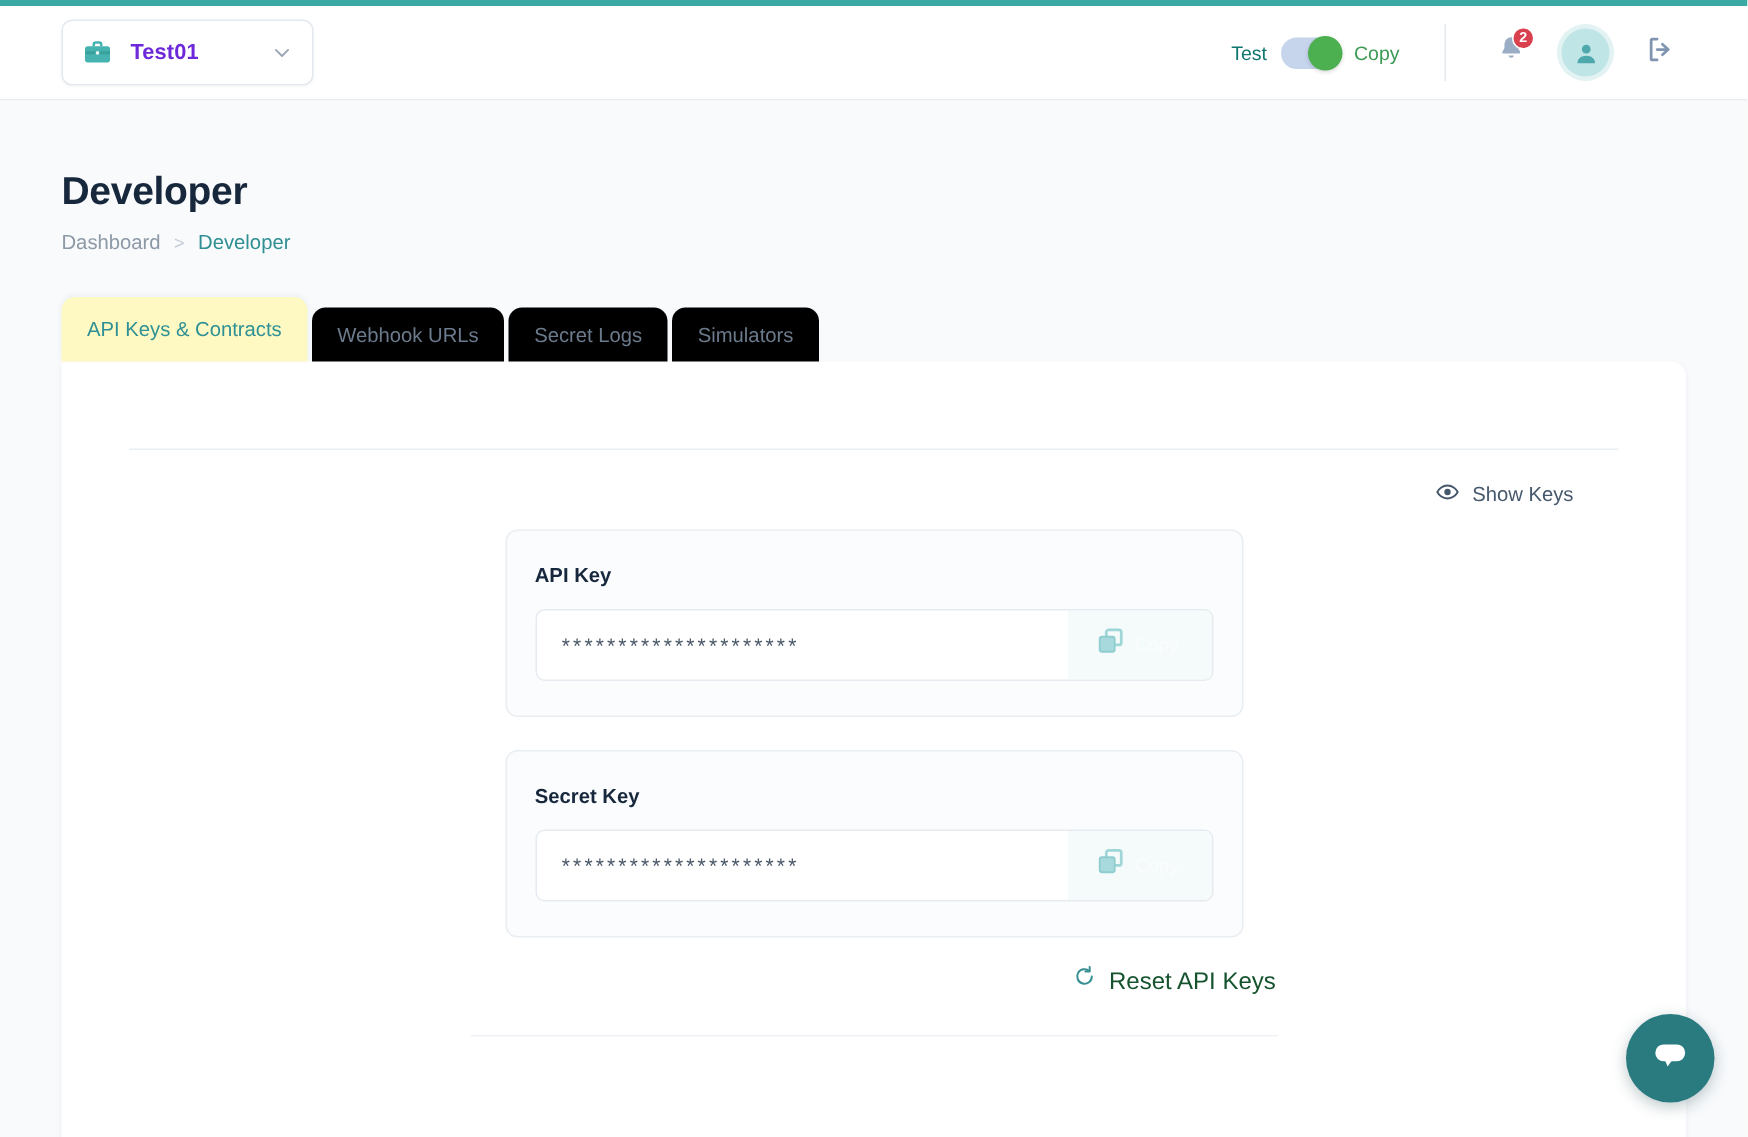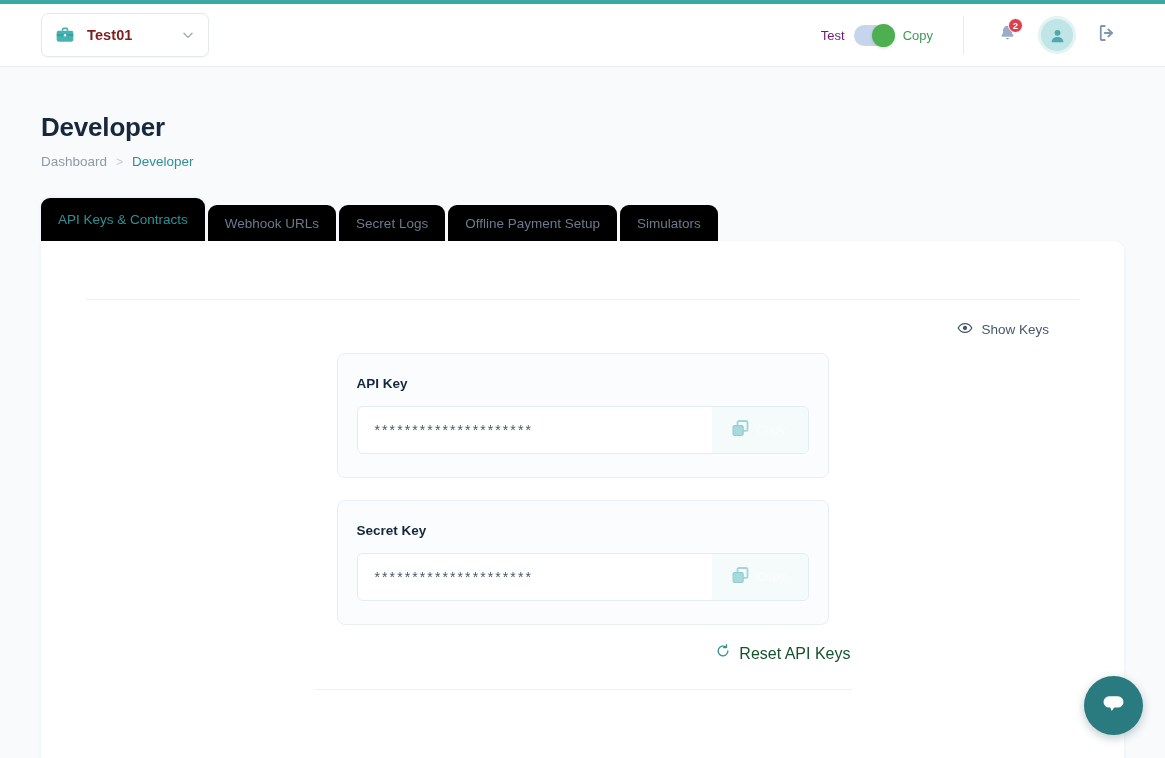--- a/index.html
+++ b/index.html
@@ -43,39 +43,39 @@
     align-items: center;
     padding: 0 13px;
     box-shadow: 0 1px 2px rgba(16,40,70,0.04);
     cursor: pointer;
   }
   .org-icon { width: 20px; height: 20px; flex: none; }
   .org-name {
     margin-left: 12px;
     font-size: 14.5px;
     font-weight: 700;
-    color: #7f1d1d;
+    color: #6d28d9;
     letter-spacing: .1px;
     flex: 1;
   }
   .chev { width: 14px; height: 14px; flex: none; opacity: .85; }
 
   .topbar-right {
     margin-left: auto;
     display: flex;
     align-items: center;
     padding-right: 41px;
   }
 
   .mode-switch {
     display: flex;
     align-items: center;
     gap: 9px;
   }
-  .mode-label { font-size: 13px; color: #701a75; }
+  .mode-label { font-size: 13px; color: #0f766e; }
   .mode-label.active { color: #3c9a55; font-weight: 400; }
   .toggle {
     width: 40px;
     height: 21px;
     border-radius: 11px;
     background: #c6d4ec;
     position: relative;
     cursor: pointer;
   }
   .toggle .knob {
@@ -170,21 +170,21 @@
     align-items: center;
     font-size: 13.5px;
     color: #6b7a8c;
     background: #000000;
     border-radius: 9px 9px 0 0;
     margin-right: 3px;
     cursor: pointer;
     white-space: nowrap;
   }
   .tab.active {
-    background: #000000;
+    background: #fef9c3;
     color: #2f9195;
     height: 43px;
     font-weight: 400;
     box-shadow: 0 -1px 4px rgba(20,50,80,.05);
   }
 
   
   .panel {
     position: relative;
     margin-left: 41px;
@@ -391,21 +391,20 @@
       <span class="bc-muted">Dashboard</span>
       <span class="bc-sep">&gt;</span>
       <span class="bc-current">Developer</span>
     </div>
   </div>
 
   <div class="tabs">
     <div class="tab active">API Keys &amp; Contracts</div>
     <div class="tab">Webhook URLs</div>
     <div class="tab">Secret Logs</div>
-    <div class="tab">Offline Payment Setup</div>
     <div class="tab">Simulators</div>
   </div>
 
   <div class="panel">
     <div class="panel-inner">
 
       <div class="section-rule"></div>
 
       <div class="show-keys-row">
         <div class="show-keys">

